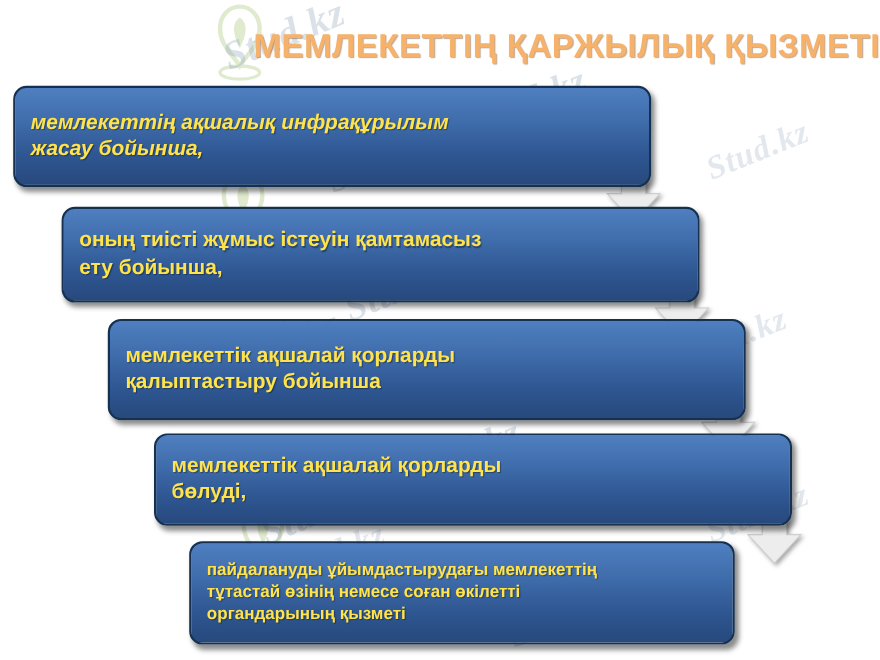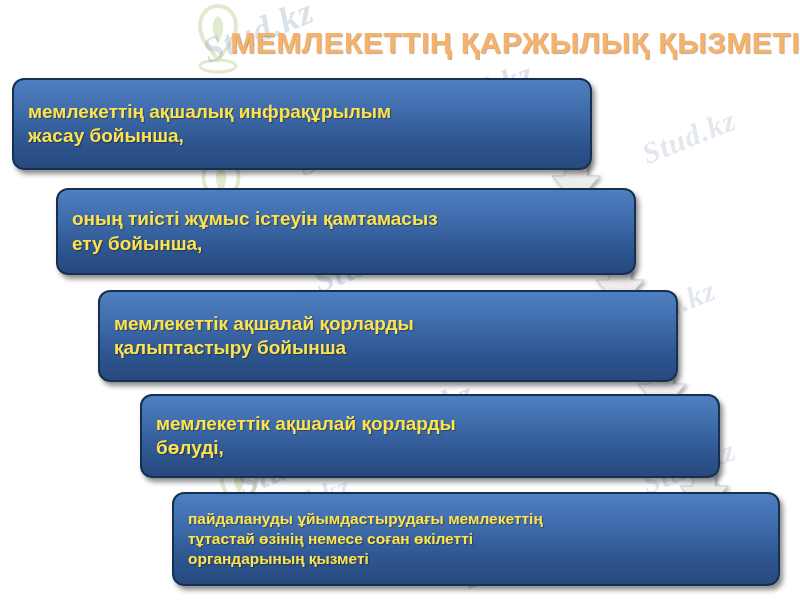--- a/index.html
+++ b/index.html
@@ -71,25 +71,25 @@
     align-items: center;
     z-index: 4;
   }
   .box .txt {
     padding: 0 14px;
     line-height: 1.28;
     white-space: pre-line;
     text-shadow: 1px 1px 1px rgba(0,0,0,0.35);
   }
 
-  #box0 { left: 12px;  top: 78px;  width: 580px; height: 92px; }
+  #box0 { left: 12px;  top: 78px;  width: 580px; height: 92px; font-style: italic; }
   #box1 { left: 56px;  top: 188px; width: 580px; height: 87px; }
   #box2 { left: 98px;  top: 290px; width: 580px; height: 92px; }
   #box3 { left: 140px; top: 394px; width: 580px; height: 84px; }
-  #box4 { left: 172px; top: 492px; width: 608px; height: 94px; }
+  #box4 { left: 172px; top: 492px; width: 496px; height: 94px; }
 
   #box0 .txt, #box1 .txt, #box2 .txt, #box3 .txt { font-size: 19px; }
   #box4 .txt { font-size: 15.5px; padding: 0 14px; }
 
   
   .arrow {
     position: absolute;
     z-index: 3;
     filter: drop-shadow(2px 2px 2px rgba(0,0,0,0.35));
   }

